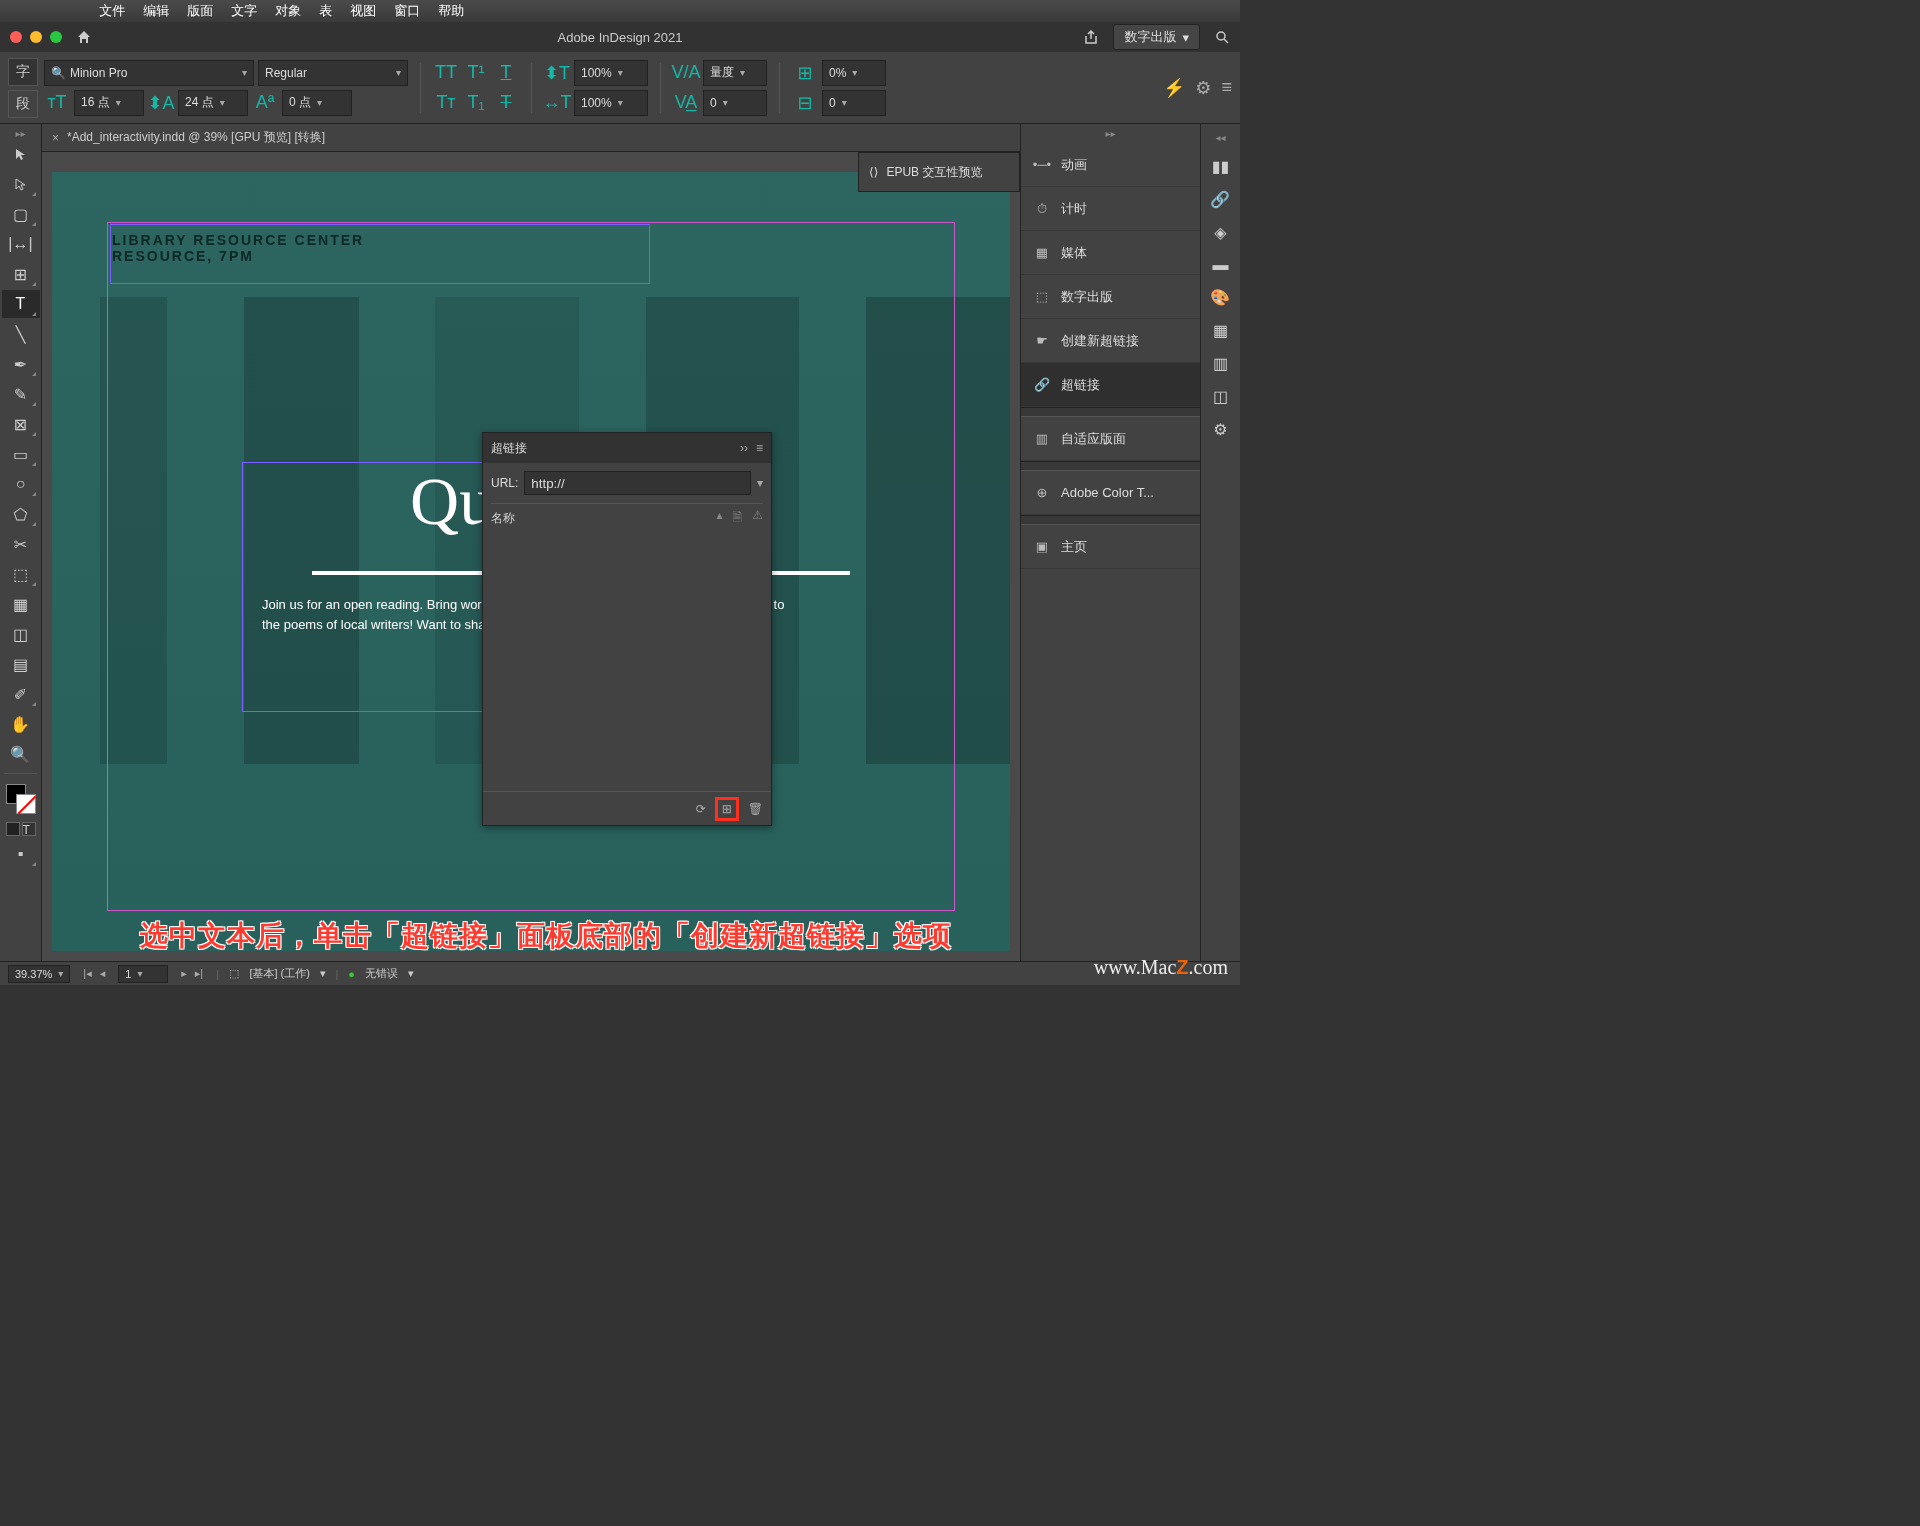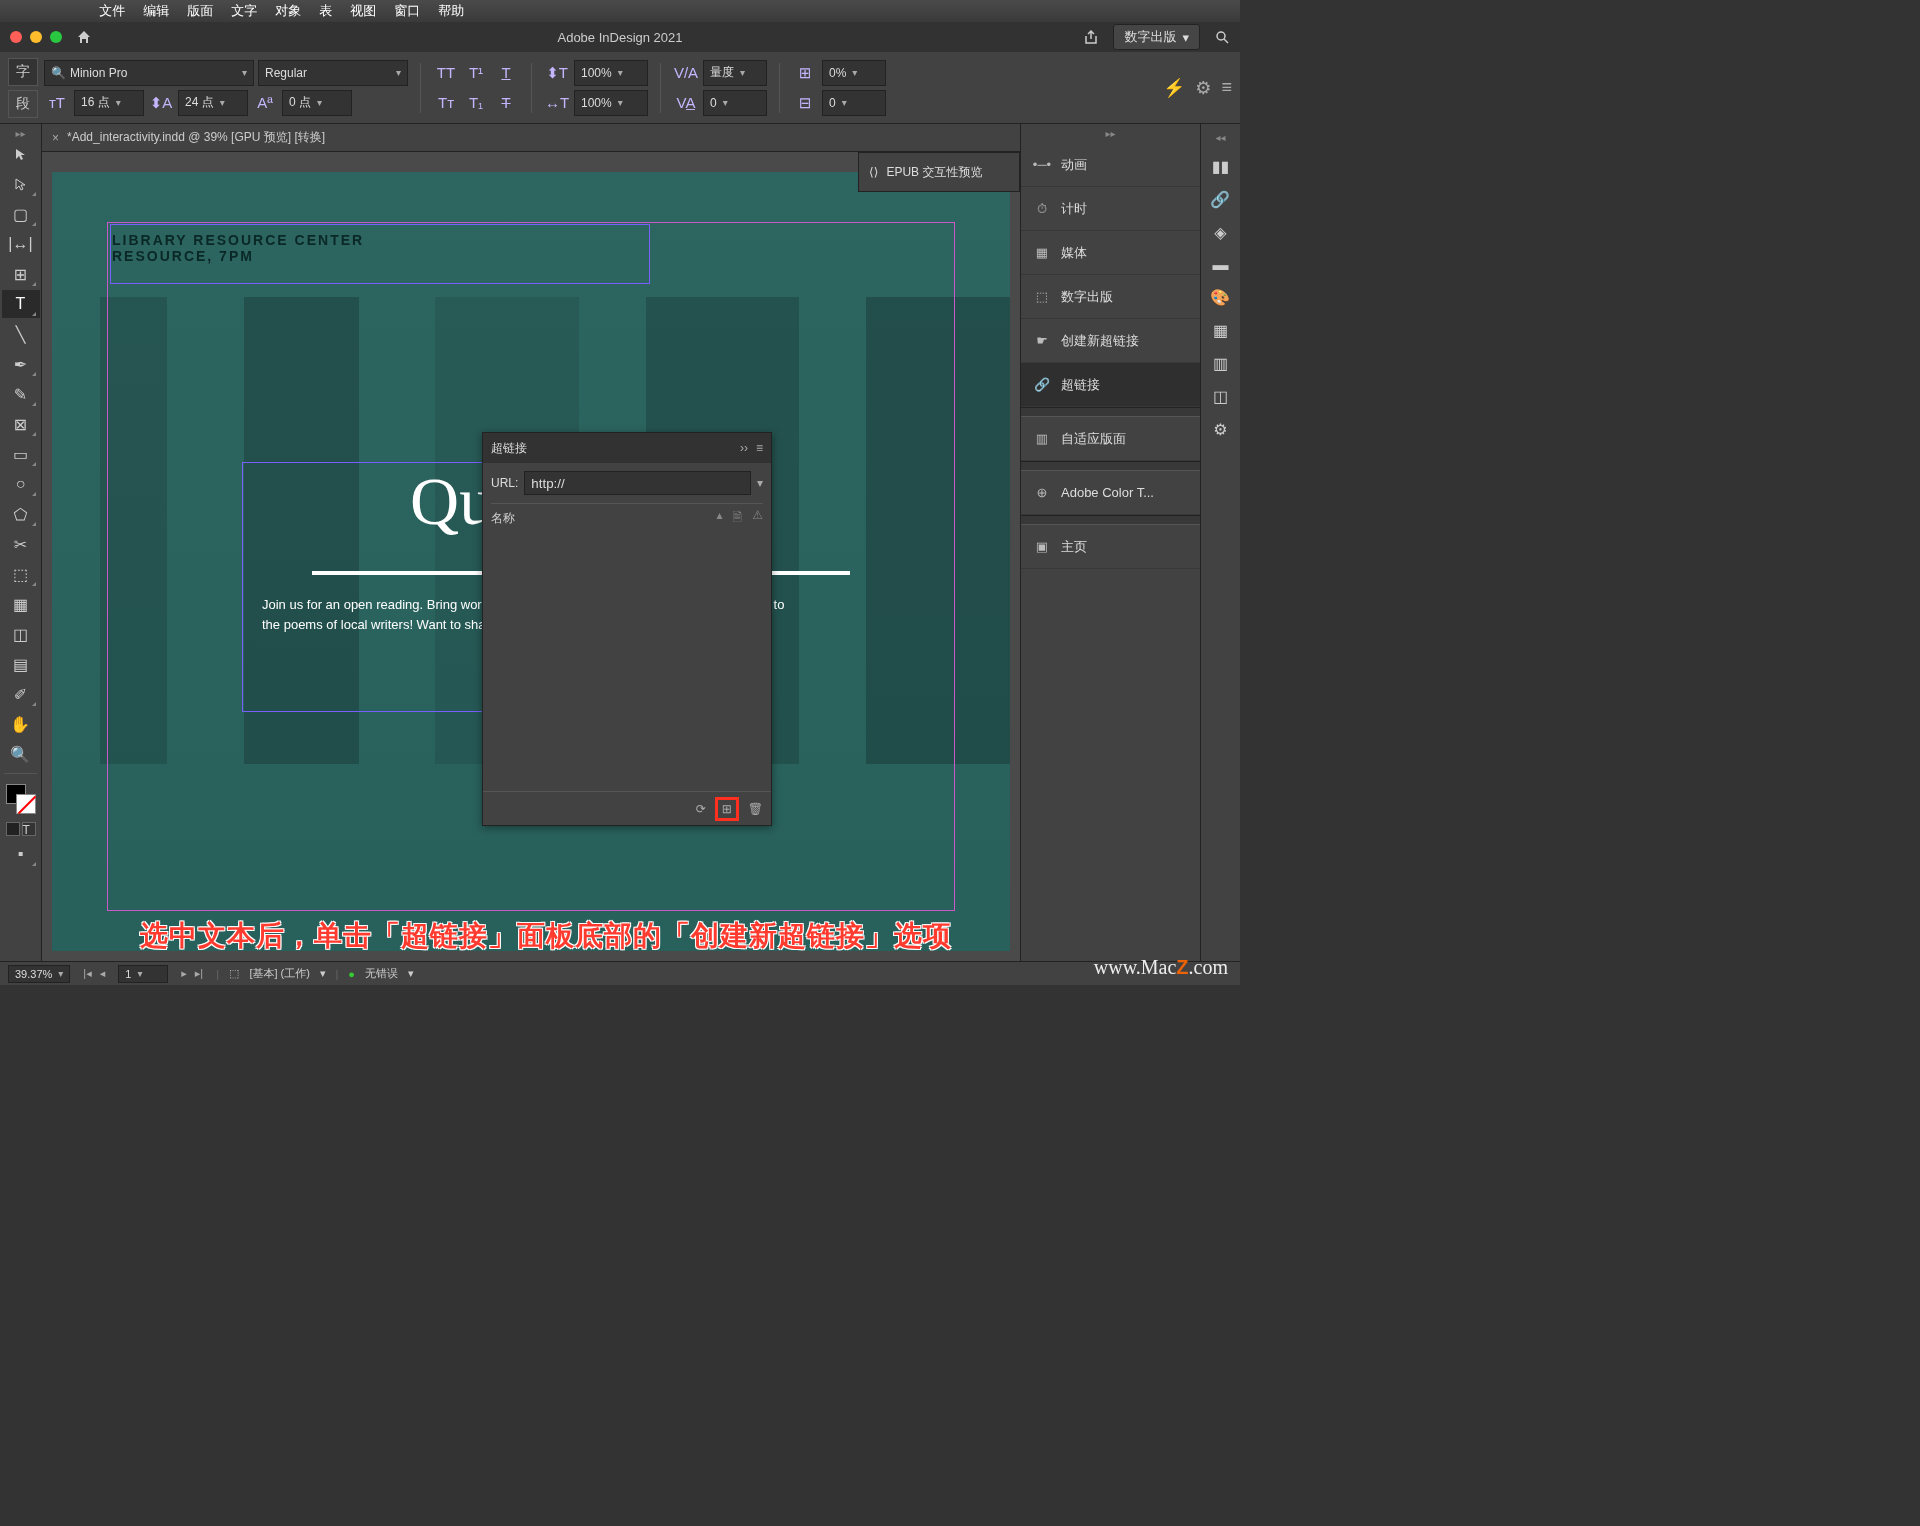--- a/index.html
+++ b/index.html
@@ -23,21 +23,21 @@
 .dropdown-btn { background: #454545; border: 1px solid #222; padding: 3px 10px; border-radius: 3px; display: flex; align-items: center; gap: 6px; color: #ddd; }
 
 
 .controlbar { height: 72px; background: #424242; border-bottom: 1px solid #222; display: flex; align-items: center; padding: 0 8px; gap: 6px; }
 .ctrl-left { display: flex; flex-direction: column; gap: 4px; }
 .ctrl-left .char-btn { width: 30px; height: 28px; background: #333; border: 1px solid #555; display: flex; align-items: center; justify-content: center; font-size: 14px; }
 .ctrl-group { display: flex; flex-direction: column; gap: 4px; }
 .ctrl-row { display: flex; gap: 4px; align-items: center; }
 .combo { background: #333; border: 1px solid #222; height: 26px; display: flex; align-items: center; padding: 0 6px; color: #ddd; }
 .combo .arrow { margin-left: 6px; color: #aaa; font-size: 10px; }
-.icon-btn { width: 26px; height: 26px; display: flex; align-items: center; justify-content: center; color: #c4b5fd; font-size: 15px; }
+.icon-btn { width: 26px; height: 26px; display: flex; align-items: center; justify-content: center; color: #14b8a6; font-size: 18px; }
 .divider-v { width: 1px; height: 50px; background: #555; margin: 0 6px; }
 .ctrl-far-right { margin-left: auto; display: flex; align-items: center; gap: 10px; color: #aaa; font-size: 18px; }
 
 
 .main { display: flex; height: calc(100% - 22px - 30px - 72px - 24px); }
 
 
 .tools { width: 42px; background: #424242; display: flex; flex-direction: column; padding: 4px 0; border-right: 1px solid #222; }
 .tools .tool { width: 38px; height: 28px; display: flex; align-items: center; justify-content: center; margin: 1px auto; color: #ccc; font-size: 16px; position: relative; }
 .tools .tool.active { background: #2a2a2a; }

